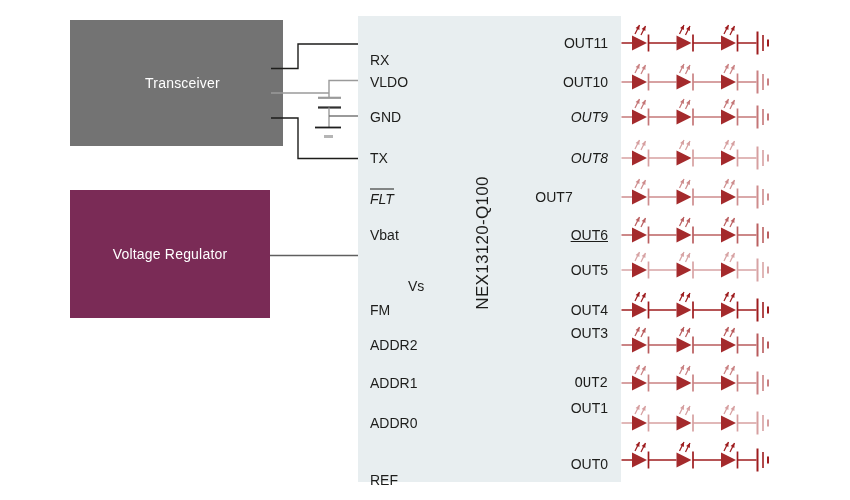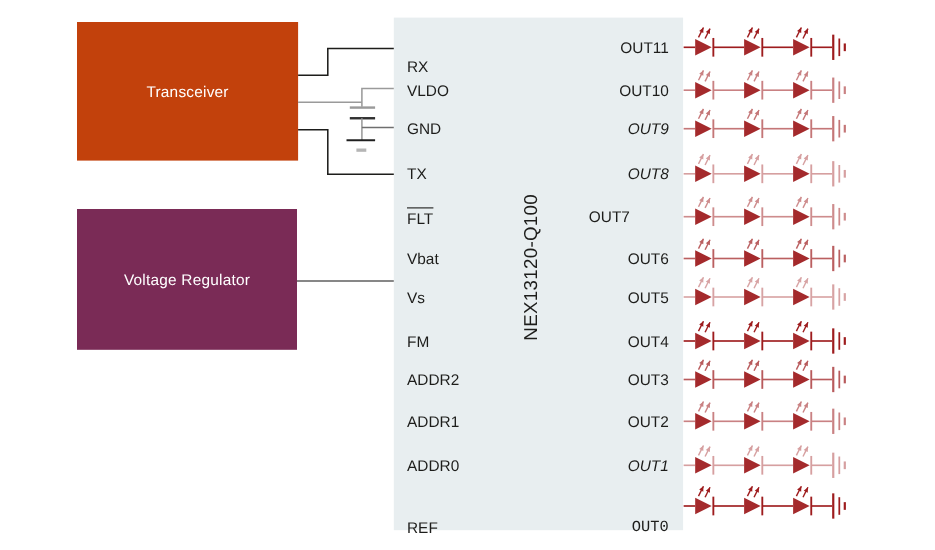--- a/index.html
+++ b/index.html
@@ -11,28 +11,28 @@
   .block-regulator{left:70px;top:190px;width:200px;height:128px;}
   .ic{position:absolute;left:358px;top:16px;width:263px;height:466px;}
   .part-number{position:absolute;left:483px;top:243px;white-space:nowrap;
     transform:translate(-50%,-50%) rotate(-90deg);font-size:17px;font-weight:500;
     letter-spacing:.3px;color:#1d1d1b;}
   #wire-layer{position:absolute;left:0;top:0;width:850px;height:500px;}
   .pin{position:absolute;transform:translateY(-50%);font-size:14px;line-height:1;
        white-space:nowrap;color:#1d1d1b;}
   .pin.left{left:370px;}
   .pin.right{left:500px;width:108px;text-align:right;}
-  .overline{display:inline-block;border-top:1.6px solid #1d1d1b;padding-top:2px;}
+  .overline{display:inline-block;border-top:1.6px solid #1d1d1b;padding-top:2px;font-style:italic;}
 </style>
 </head>
 <body>
 
 <div class="canvas">
 
-  <div class="block block-transceiver" style="background: #c2410c;">
+  <div class="block block-transceiver" style="background: #737373; padding-left: 12px;">
     <span>Transceiver</span>
   </div>
 
   <div class="block block-regulator" style="background: rgb(122, 43, 86);">
     <span>Voltage Regulator</span>
   </div>
 
   <div class="ic" style="background: rgb(232, 238, 240);"></div>
 
   <svg id="wire-layer" viewBox="0 0 850 500" xmlns="http://www.w3.org/2000/svg">
@@ -399,33 +399,33 @@
 
   <div class="part-number">NEX13120-Q100</div>
 
   <div id="pins">
       <div class="pin left" style="top: 43px; margin-top: 17px;"><span>RX</span></div>
       <div class="pin left" style="top: 82px;"><span>VLDO</span></div>
       <div class="pin left" style="top: 117px;"><span>GND</span></div>
       <div class="pin left" style="top: 158px;"><span>TX</span></div>
       <div class="pin left" style="top: 197px;"><span class="overline">FLT</span></div>
       <div class="pin left" style="top: 235px;"><span>Vbat</span></div>
-      <div class="pin left" style="top: 270px;"><span>Vs</span></div>
+      <div class="pin left" style="top: 286px; margin-left: 38px;"><span>Vs</span></div>
       <div class="pin left" style="top: 310px;"><span>FM</span></div>
       <div class="pin left" style="top: 345px;"><span>ADDR2</span></div>
       <div class="pin left" style="top: 383px; text-align: right;"><span>ADDR1</span></div>
       <div class="pin left" style="top: 423px;"><span>ADDR0</span></div>
       <div class="pin left" style="top: 480px;"><span>REF</span></div>
       <div class="pin right" style="top: 43px;"><span>OUT11</span></div>
       <div class="pin right" style="top: 82px;"><span>OUT10</span></div>
       <div class="pin right" style="top: 117px; font-style: italic;"><span>OUT9</span></div>
       <div class="pin right" style="top: 158px; font-style: italic;"><span>OUT8</span></div>
       <div class="pin right" style="top: 197px; text-align: center;"><span>OUT7</span></div>
-      <div class="pin right" style="top: 235px;"><span>OUT6</span></div>
+      <div class="pin right" style="top: 235px; text-decoration: underline;"><span>OUT6</span></div>
       <div class="pin right" style="top: 270px;"><span>OUT5</span></div>
       <div class="pin right" style="top: 310px; text-align: right;"><span>OUT4</span></div>
-      <div class="pin right" style="top: 345px;"><span>OUT3</span></div>
-      <div class="pin right" style="top: 383px;"><span>OUT2</span></div>
-      <div class="pin right" style="top: 423px; font-style: italic;"><span>OUT1</span></div>
-      <div class="pin right" style="top: 480px; font-family: Liberation Mono, monospace;"><span>OUT0</span></div>
+      <div class="pin right" style="top: 333px;"><span>OUT3</span></div>
+      <div class="pin right" style="top: 383px; font-family: Liberation Mono, monospace;"><span>OUT2</span></div>
+      <div class="pin right" style="top: 408px;"><span>OUT1</span></div>
+      <div class="pin right" style="top: 464px;"><span>OUT0</span></div>
     </div>
 
 </div>
 
 </body></html>

